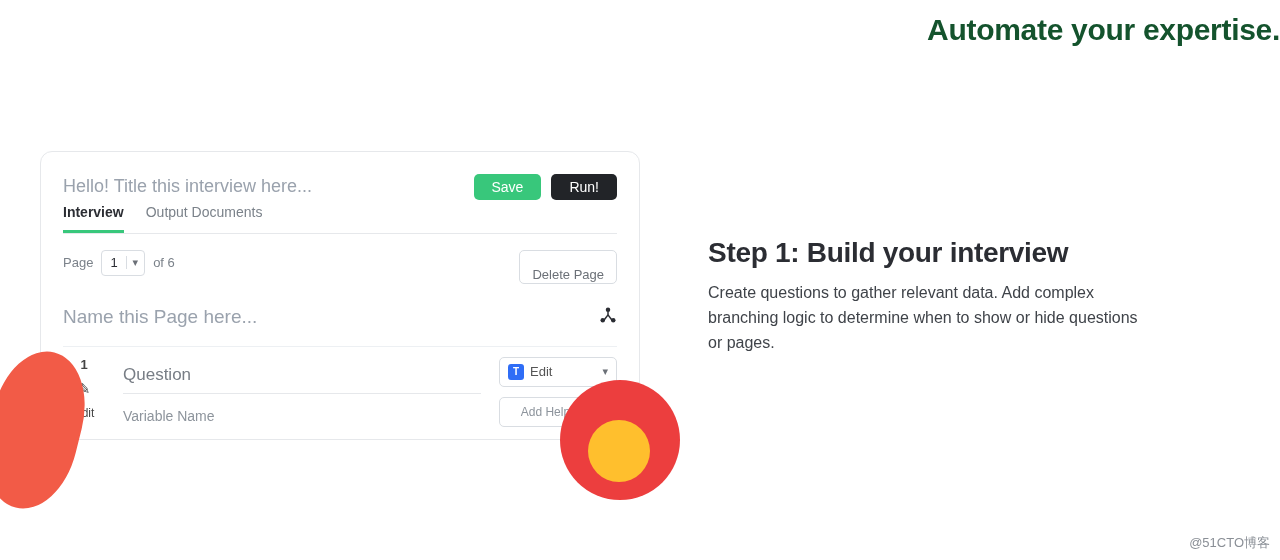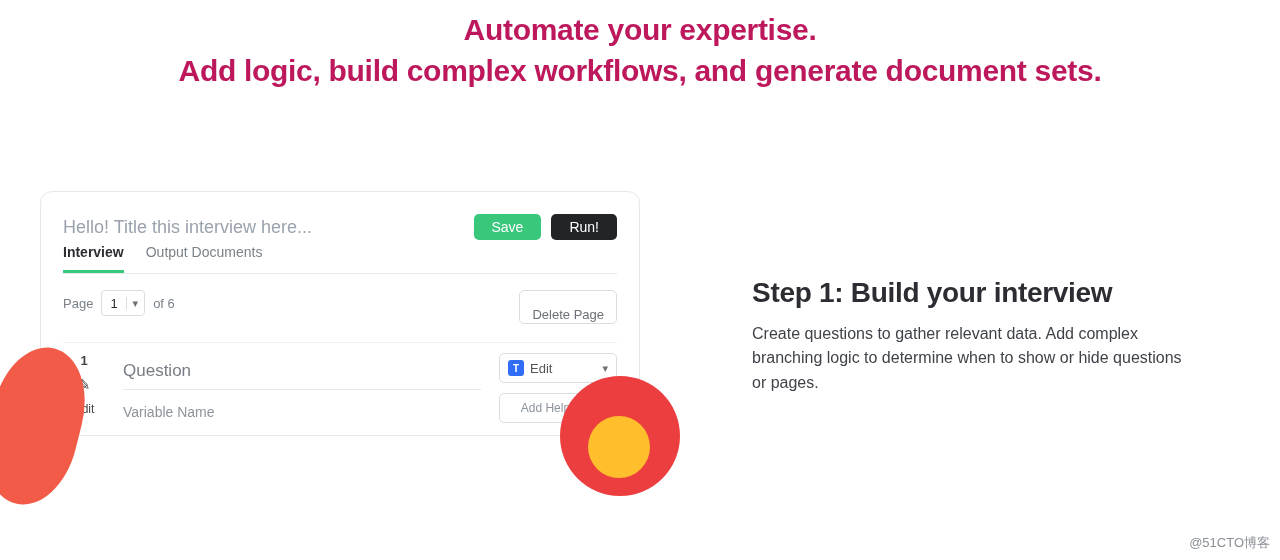--- a/index.html
+++ b/index.html
@@ -6,26 +6,26 @@
   body {
     font-family: -apple-system, BlinkMacSystemFont, "Segoe UI", Helvetica, Arial, sans-serif;
     background: #ffffff;
     width: 1280px;
     height: 560px;
     overflow: hidden;
     position: relative;
     color: #2b2b2b;
   }
   .hero {
-    text-align: center;
+    text-align: right;
     font-weight: 800;
     font-size: 30px;
     line-height: 1.35;
     letter-spacing: -0.3px;
-    color: #be185d;
+    color: #14532d;
     margin-top: 10px;
   }
   .content {
     display: flex;
     align-items: flex-start;
     margin-top: 100px;
     padding: 0 30px;
     position: relative;
   }
   
@@ -151,21 +151,21 @@
     background: #ec3e3e; border-radius: 50%;
   }
   .blob-right .inner {
     position: absolute; width: 62px; height: 62px;
     background: #ffbf2d; border-radius: 50%;
     left: 28px; top: 40px;
   }
 
   
   .step {
-    margin-left: 112px;
+    margin-left: 68px;
     max-width: 430px;
     margin-top: 85px;
   }
   .step h2 {
     font-size: 28px; font-weight: 800; color: #2b2d33;
     line-height: 1.2; letter-spacing: -0.3px; margin-bottom: 12px;
   }
   .step p {
     font-size: 16px; color: #3f4349; line-height: 1.55;
   }
@@ -173,21 +173,20 @@
   .watermark {
     position: absolute; right: 10px; bottom: 8px;
     color: #8a8f96; font-size: 13px;
   }
 </style>
 </head>
 <body>
 
 <div class="hero">
   <div>Automate your expertise.</div>
-  <div>Add logic, build complex workflows, and generate document sets.</div>
 </div>
 
 <div class="content">
   <div class="blob-left"></div>
 
   <div class="panel">
     <div class="panel-top">
       <div class="title-input">Hello! Title this interview here...</div>
       <div class="btn-row">
         <button class="btn btn-save">Save</button>
@@ -205,20 +204,33 @@
         <span>Page</span>
         <span class="page-select">
           <span class="num">1</span>
           <span class="chev">▾</span>
         </span>
         <span>of 6</span>
       </div>
       <button class="btn-ghost">Delete Page</button>
     </div>
 
+    <div class="pagename-row">
+      <div class="pagename">Name this Page here...</div>
+      <div class="branch-icon">
+        <svg width="18" height="18" viewBox="0 0 24 24" fill="#2b2d33">
+            <circle cx="12" cy="5" r="3"></circle>
+            <circle cx="5" cy="19" r="3"></circle>
+            <circle cx="19" cy="19" r="3"></circle>
+            <path d="M11 7h2v5h-2z"></path>
+            <path d="M11.2 11.2l1.6 1.2-5.4 7.2-1.6-1.2z"></path>
+            <path d="M11.2 12.4l1.6-1.2 5.4 7.2-1.6 1.2z"></path>
+          </svg>
+      </div>
+    </div>
 
     <div class="question-row">
       <div class="q-side">
         <span class="num">1</span>
         <span class="pencil">✎</span>
         <span>Edit</span>
       </div>
       <div class="q-mid">
         <div class="q-input">Question</div>
         <div class="q-var">Variable Name</div>

